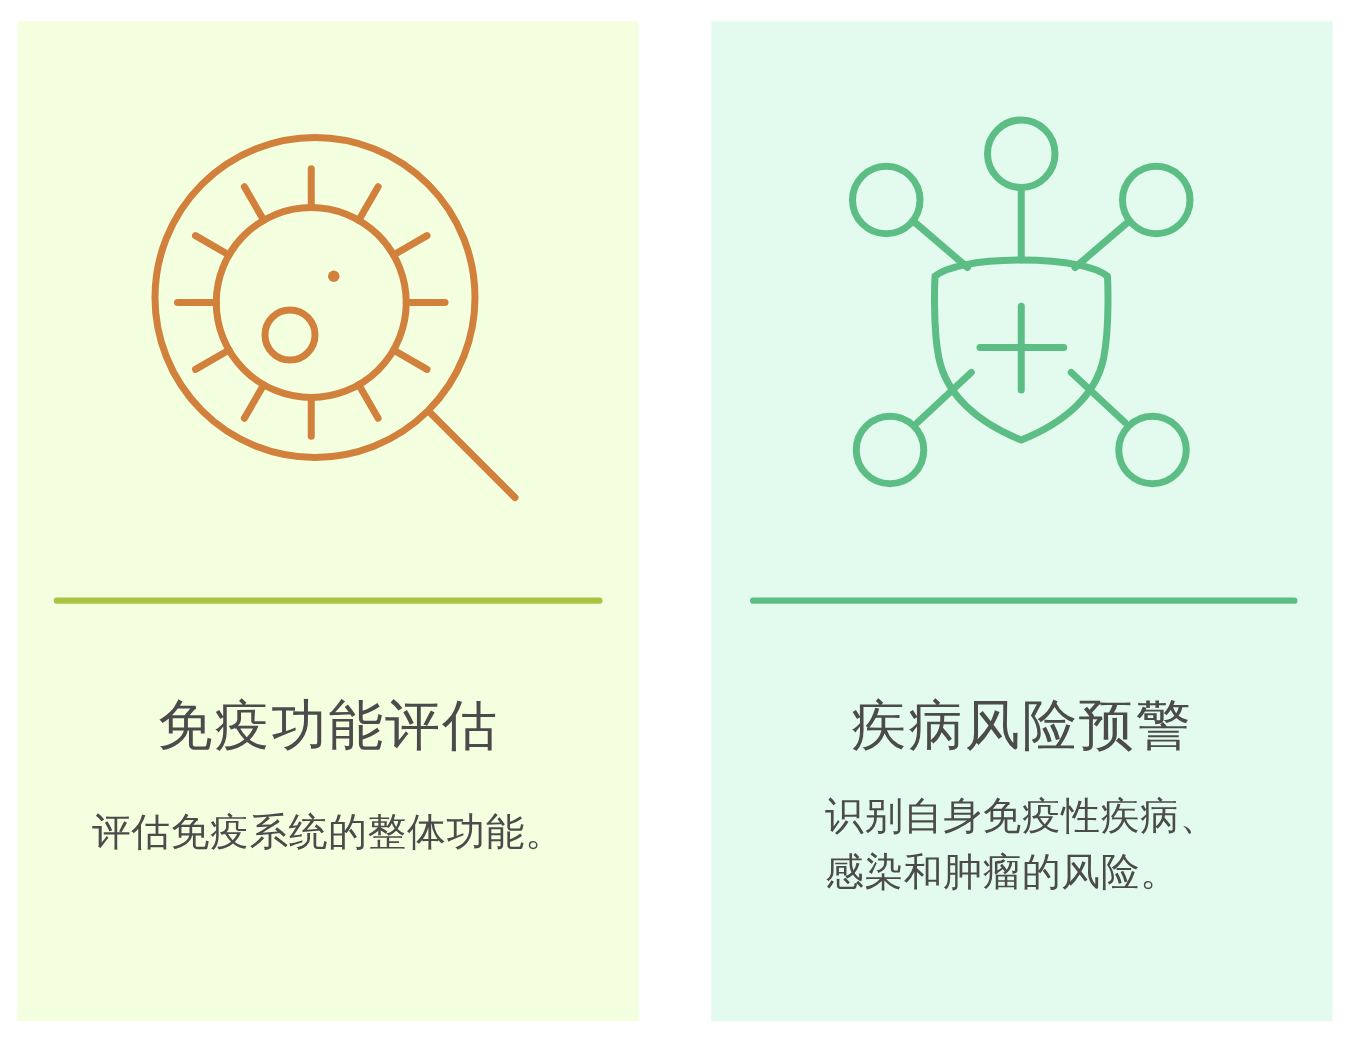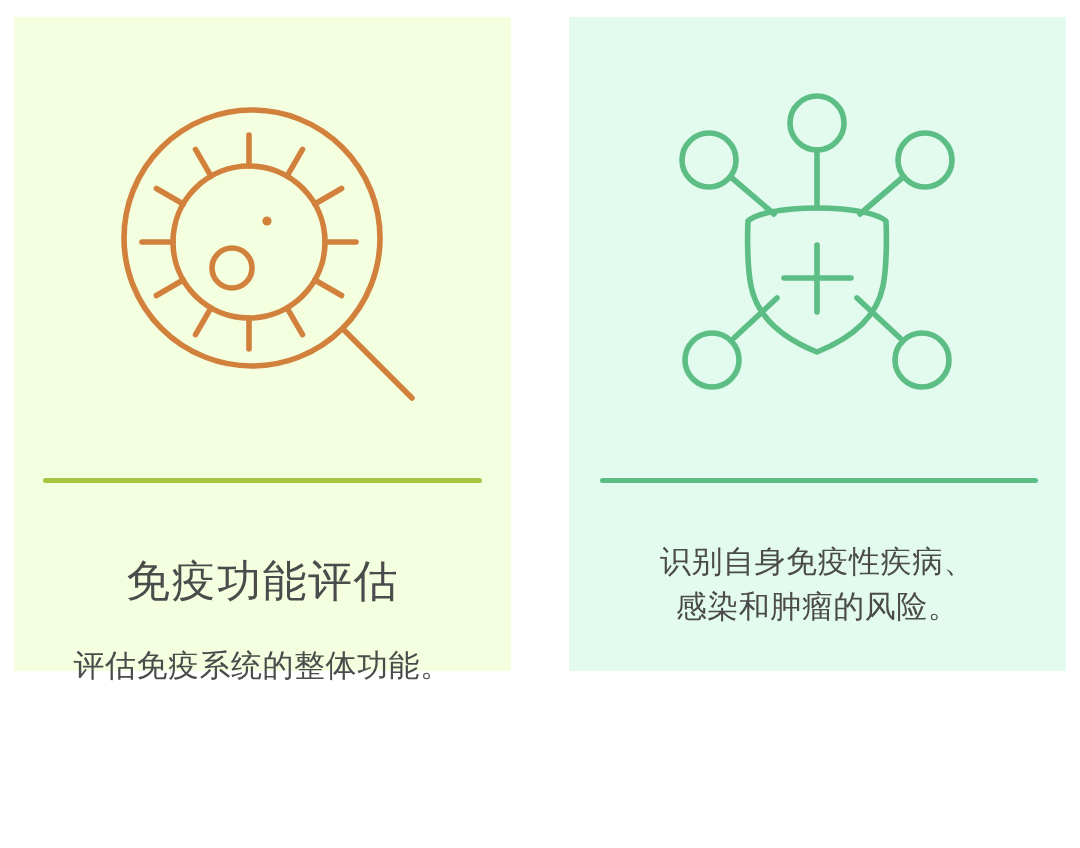--- a/index.html
+++ b/index.html
@@ -15,21 +15,21 @@
   }
   .board {
     position: relative;
     width: 1080px;
     height: 848px;
     background: #ffffff;
   }
   .card {
     position: absolute;
     top: 17px;
-    height: 654px;
+    height: 800px;
     display: flex;
     flex-direction: column;
     align-items: center;
     box-sizing: border-box;
   }
   .card-left {
     left: 14px;
     width: 497px;
     background: #f4ffe0;
   }
@@ -88,21 +88,21 @@
     font-weight: 400;
     text-align: center;
     margin: 0;
   }
   .card-left .card-title { margin-top: 36px; }
   .card-right .card-title { margin-top: 36px; }
   .card-desc {
     font-size: 31px;
     line-height: 1.46;
     color: #4b4b4b;
-    text-align: center;
+    text-align: left;
     margin: 11px;
     letter-spacing: 0.5px;
     white-space: pre-line;
   }
   .card-left .card-desc { margin-top: 35px; }
   .card-right .card-desc { margin-top: 22px; font-family: Liberation Serif, serif; }
 </style>
 </head>
 <body>
 
@@ -174,18 +174,19 @@
         <circle cx="45" cy="70" r="27"></circle>
         <circle cx="261" cy="70" r="27"></circle>
         <circle cx="48" cy="270" r="27"></circle>
         <circle cx="258" cy="270" r="27"></circle>
       </svg>
     </div>
 
     <div class="divider divider-right"></div>
 
     <div class="text-zone">
+      <h2 class="card-title">疾病风险预警</h2>
       <p class="card-desc">识别自身免疫性疾病、
 感染和肿瘤的风险。</p>
     </div>
   </div>
 
 </div>
 
 </body></html>

